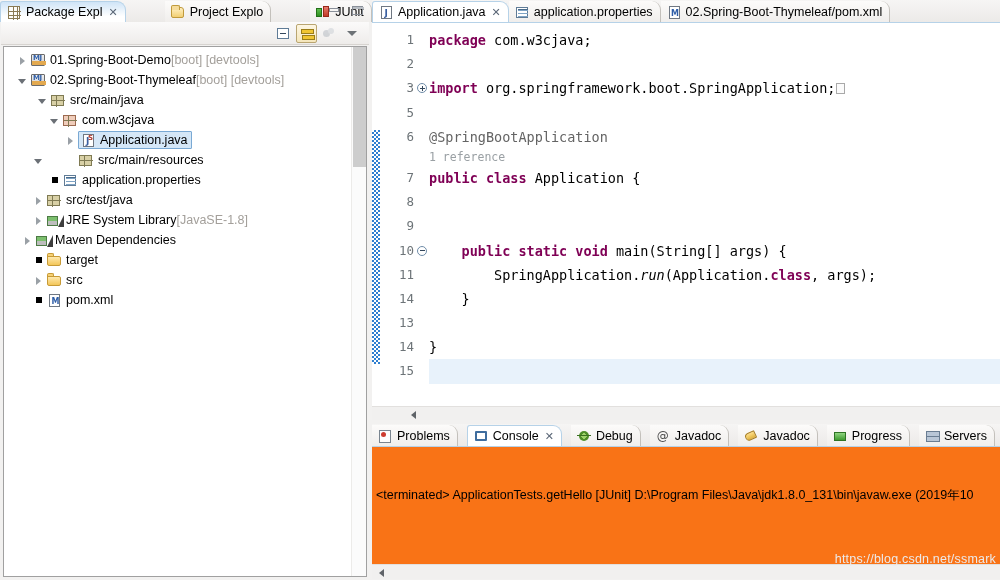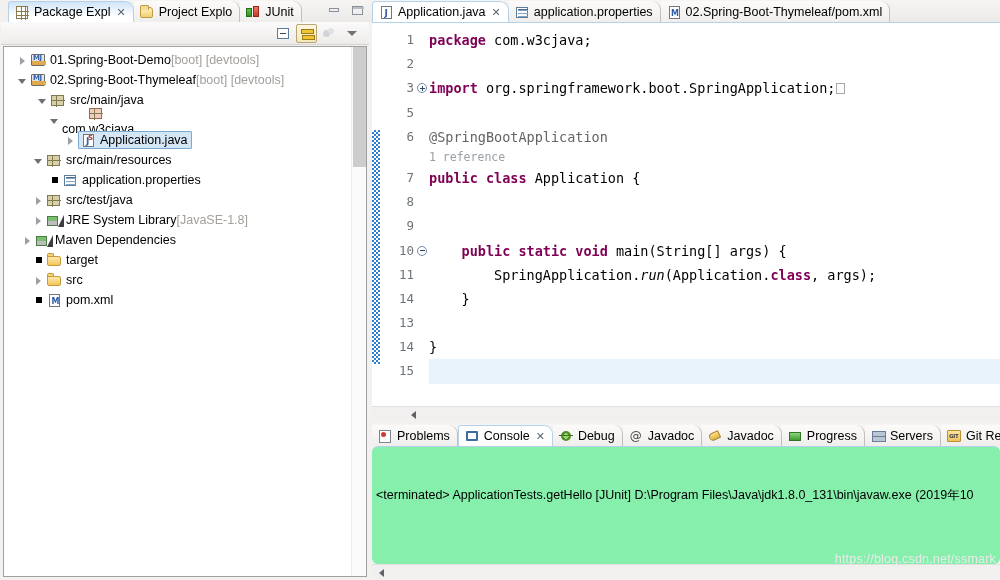--- a/index.html
+++ b/index.html
@@ -57,21 +57,21 @@
     margin-left: 6px; font-size: 11px; color: #5a6676;
     font-family: "DejaVu Sans", sans-serif; line-height: 1;
   }
   .tab-icon { width: 16px; height: 16px; flex: 0 0 16px; position: relative; }
 
   
   #leftview {
     position: absolute; left: 0; top: 0; width: 370px; height: 580px;
     background: #f2f1f0;
   }
-  #left-tabs { left: 8px; top: 0; width: 370px; }
+  #left-tabs { left: 0; top: 0; width: 370px; gap: 39px; }
   #left-winbtns {
     position: absolute; right: 3px; top: 2px;
     display: flex; gap: 3px; z-index: 5;
   }
   .winbtn { width: 20px; height: 17px; position: relative; cursor: default; }
   #left-toolbar {
     position: absolute; left: 1px; top: 22px; width: 368px; height: 23px;
     background: linear-gradient(to bottom,#fbfafa 0%,#eeecea 100%);
     border-bottom: 1px solid #d7d4d0;
     display: flex; align-items: center; justify-content: flex-end;
@@ -211,24 +211,24 @@
   .harrow-l::before {
     content: ""; position: absolute; left: 3px; top: 2px;
     border-width: 4px 5px 4px 0; border-style: solid;
     border-color: transparent #5f6368 transparent transparent;
   }
 
   
   #bottom-area {
     position: absolute; left: 372px; top: 424px; width: 628px; height: 156px;
   }
-  #bt-tabs { left: 0; top: 0; width: 628px; }
+  #bt-tabs { left: 0; top: 0; width: 628px; gap: 9px; }
   #bt-body {
     position: absolute; left: 0; top: 22px; width: 628px; height: 118px;
-    background: #86efac; border-top: 1px solid #b6d2e8; border-radius: 6px;
+    background: #f97316; border-top: 1px solid #b6d2e8;
   }
   #console-text {
     position: absolute; left: 4px; top: 40px;
     font-size: 12.5px; color: #000;
     white-space: nowrap;
   }
   #bt-hscroll {
     position: absolute; left: 0; top: 140px; width: 628px; height: 15px;
     background: #f1f0ef; border-top: 1px solid #e2e0de;
   }
@@ -554,40 +554,40 @@
             <span class="arrow open"></span>
             <span class="" style="display: inline-flex; align-items: center;">
               <span class="ticon">
                 <span class="pkg-sq"></span>
               </span>
               <span class="tlabel">src/main/java</span>
             </span>
           </div>
           <div class="trow" style="padding-left: 44px;">
             <span class="arrow open"></span>
-            <span class="" style="display: inline-flex; align-items: center; flex-direction: column;">
+            <span class="" style="display: inline-flex; align-items: center;">
               <span class="ticon">
                 <span class="pkg-sq" style="background:#f0cdbb;border-color:#9c6a50;"></span>
               </span>
               <span class="tlabel">com.w3cjava</span>
             </span>
           </div>
           <div class="trow selected" style="padding-left: 60px;">
             <span class="arrow closed"></span>
             <span class="selbox" style="display: inline-flex; align-items: center;">
               <span class="ticon">
                 <span class="jfile">
                   <span class="jj">J</span>
                   <span class="ss">S</span>
                 </span>
               </span>
               <span class="tlabel">Application.java</span>
             </span>
           </div>
-          <div class="trow" style="padding-left: 28px;">
+          <div class="trow" style="padding-left: 28px; gap: 32px;">
             <span class="arrow open"></span>
             <span class="" style="display: inline-flex; align-items: center;">
               <span class="ticon">
                 <span class="pkg-sq"></span>
               </span>
               <span class="tlabel">src/main/resources</span>
             </span>
           </div>
           <div class="trow" style="padding-left: 44px;">
             <span class="arrow "></span>

